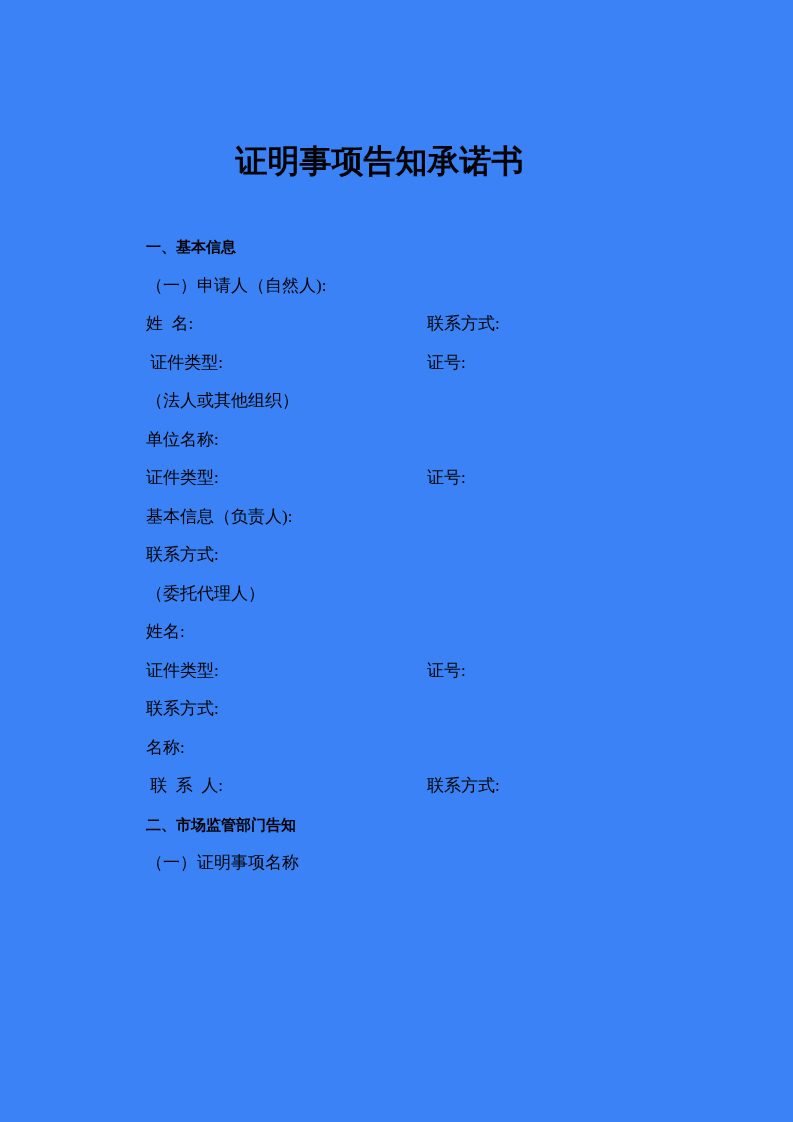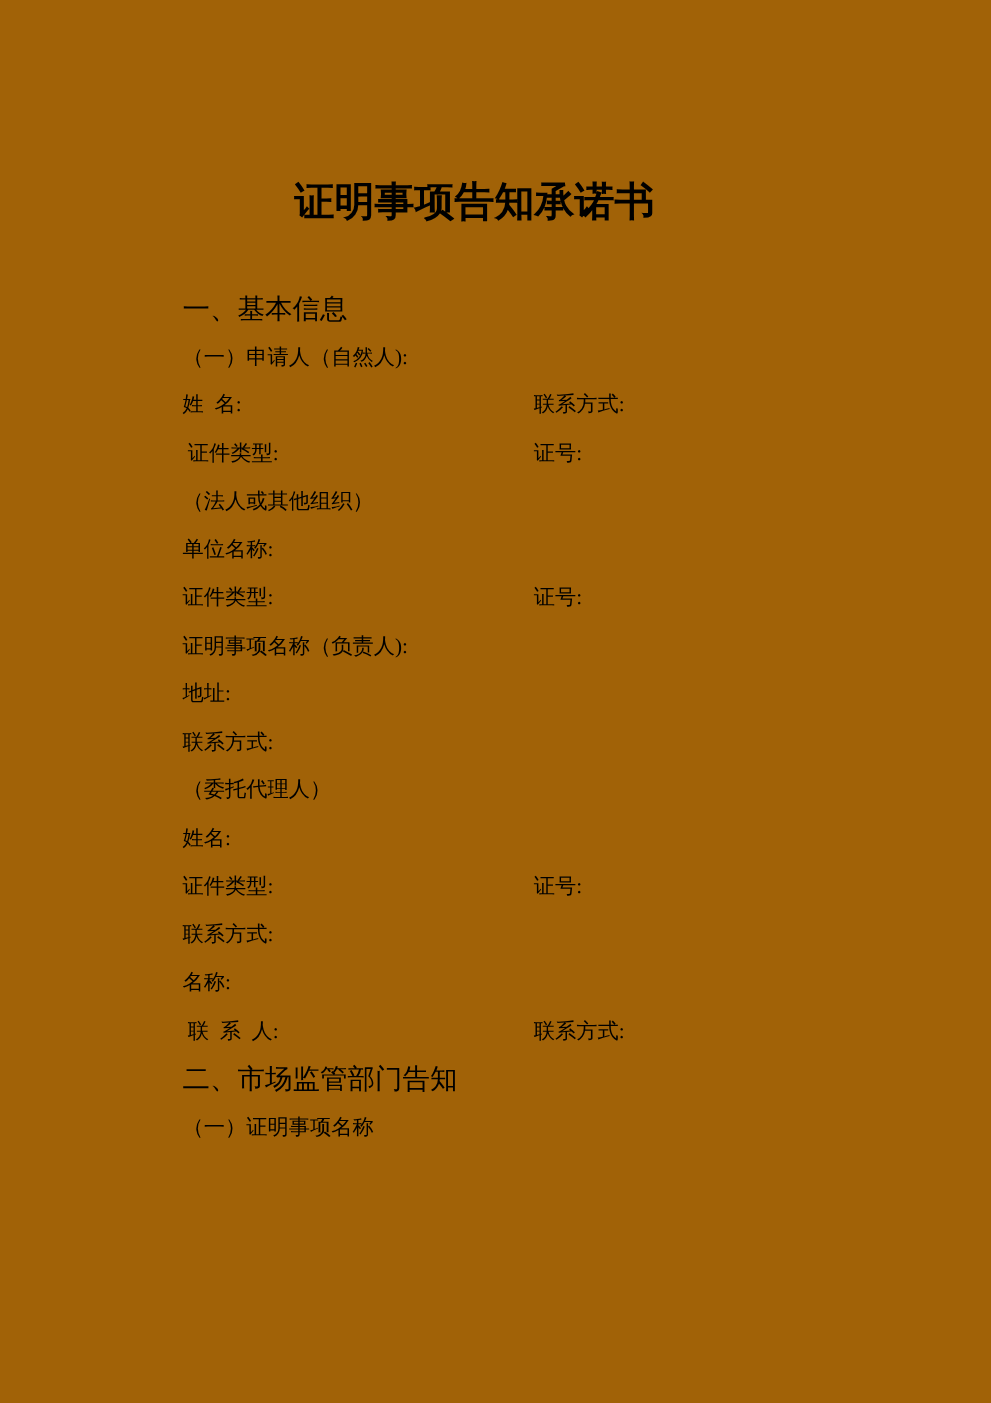--- a/index.html
+++ b/index.html
@@ -4,21 +4,21 @@
   <style>
     html, body {
       margin: 0;
       padding: 0;
       background: #ffffff;
     }
     .page {
       position: relative;
       width: 793px;
       height: 1122px;
-      background: #a16207;
+      background: #3b82f6;
       color: #000000;
       font-family: "Liberation Serif", serif;
       overflow: hidden;
     }
     .doc-title {
       position: absolute;
       top: 143px;
       left: 0;
       width: 793px;
       margin: 0;
@@ -40,22 +40,22 @@
     .row {
       position: relative;
       height: 38.5px;
       line-height: 38.5px;
       font-size: 17px;
       white-space: pre;
       font-family: "Liberation Serif", serif;
     }
     .row.bold {
       font-family: "Liberation Sans", sans-serif;
-      font-weight: normal;
-      font-size: 22px;
+      font-weight: bold;
+      font-size: 15px;
     }
     .row .c1 {
       display: inline-block;
       white-space: pre;
     }
     .row .c2 {
       position: absolute;
       left: 281px;
       top: 0;
       white-space: pre;
@@ -67,22 +67,21 @@
 <div class="page">
   <h1 class="doc-title">证明事项告知承诺书</h1>
   <div class="doc-body" id="doc-body">
       <div class="row bold"><span class="c1">一、基本信息</span></div>
       <div class="row"><span class="c1">（一）申请人（自然人):</span></div>
       <div class="row"><span class="c1">姓  名:</span><span class="c2">联系方式:</span></div>
       <div class="row"><span class="c1"> 证件类型:</span><span class="c2">证号:</span></div>
       <div class="row"><span class="c1">（法人或其他组织）</span></div>
       <div class="row"><span class="c1">单位名称:</span></div>
       <div class="row"><span class="c1">证件类型:</span><span class="c2">证号:</span></div>
-      <div class="row"><span class="c1">证明事项名称（负责人):</span></div>
-      <div class="row"><span class="c1">地址:</span></div>
+      <div class="row"><span class="c1">基本信息（负责人):</span></div>
       <div class="row"><span class="c1">联系方式:</span></div>
       <div class="row"><span class="c1">（委托代理人）</span></div>
       <div class="row"><span class="c1">姓名:</span></div>
       <div class="row"><span class="c1">证件类型:</span><span class="c2">证号:</span></div>
       <div class="row"><span class="c1">联系方式:</span></div>
       <div class="row"><span class="c1">名称:</span></div>
       <div class="row"><span class="c1"> 联  系  人:</span><span class="c2">联系方式:</span></div>
       <div class="row bold"><span class="c1">二、市场监管部门告知</span></div>
       <div class="row"><span class="c1">（一）证明事项名称</span></div>
     </div>

